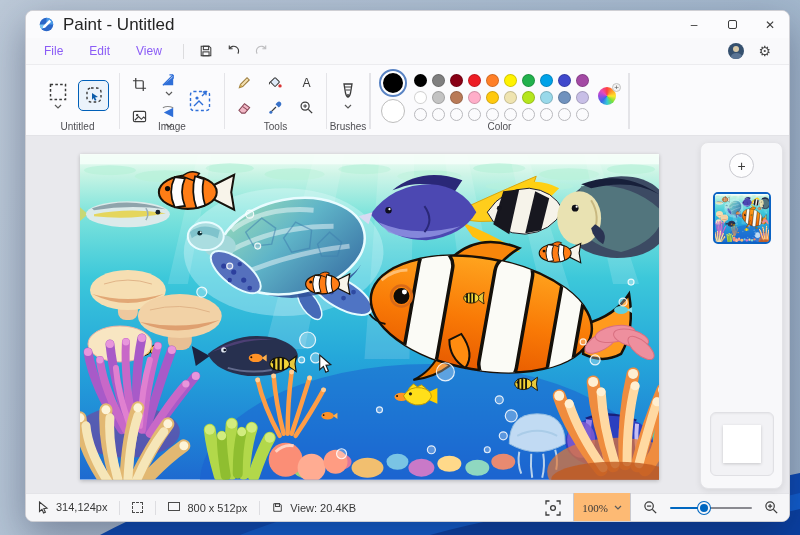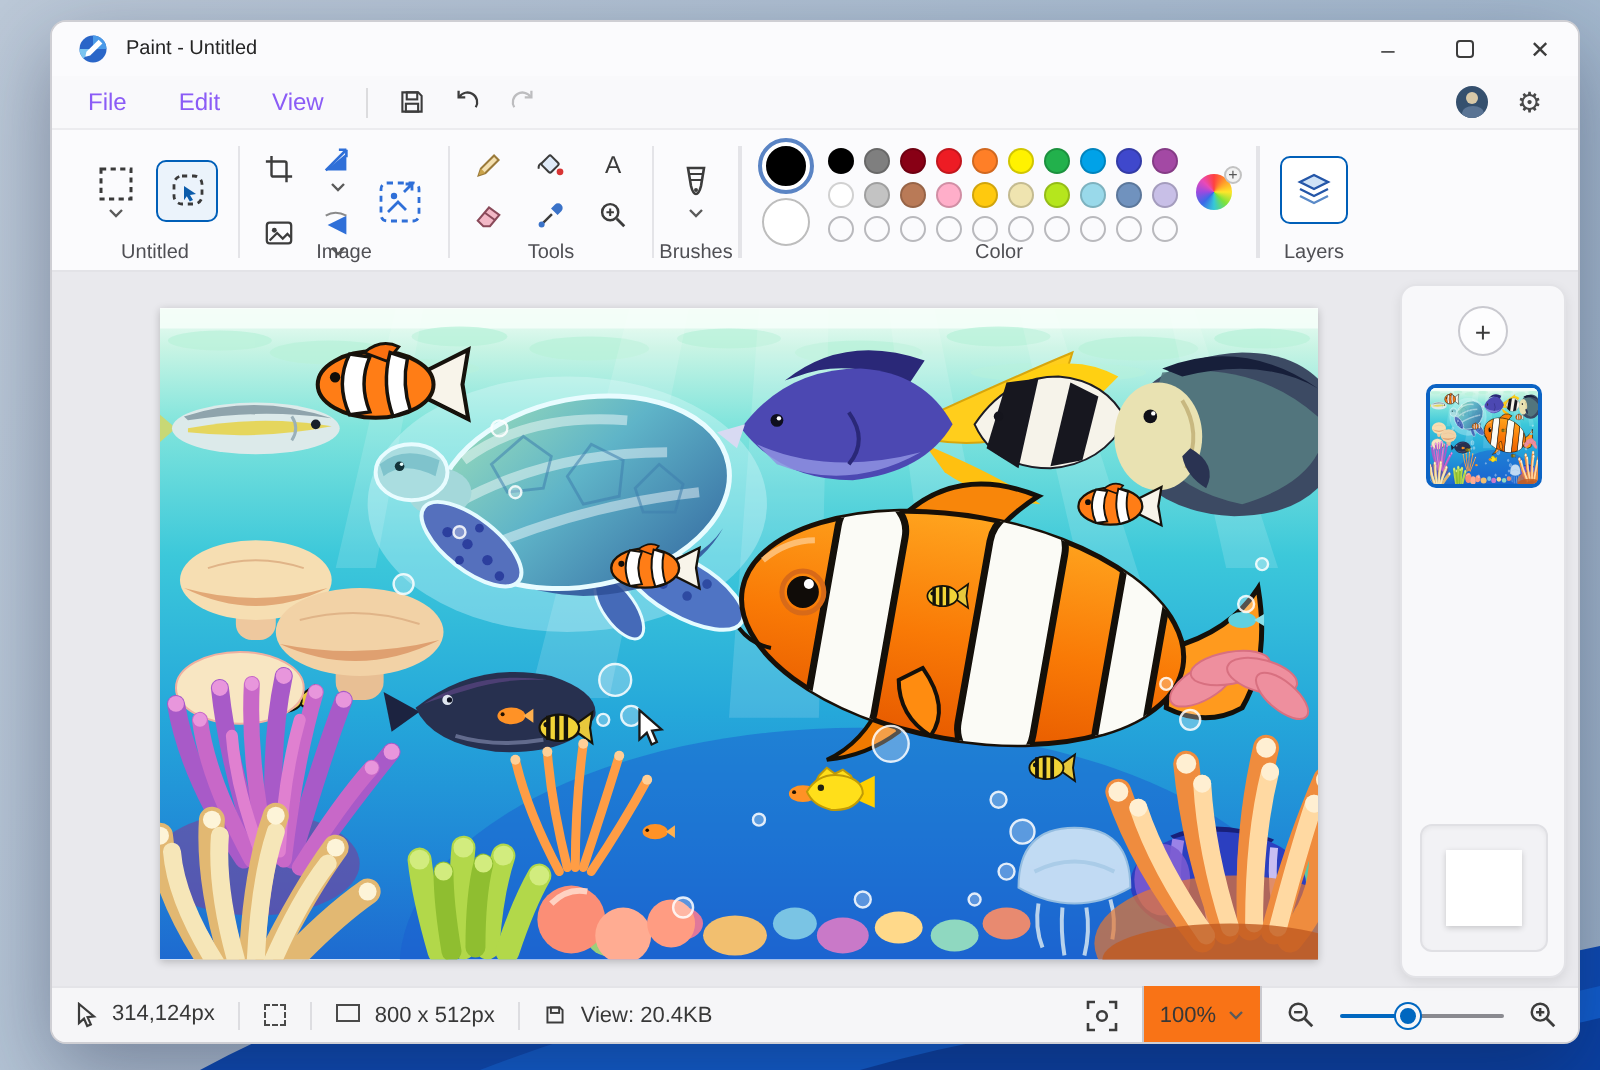--- a/index.html
+++ b/index.html
@@ -14,21 +14,21 @@
   
   .window {
     position:absolute; left:25px; top:10px; width:765px; height:512px;
     background:#f9f9fb; border:1px solid #cfcfd4; border-radius:8px;
     box-shadow:0 14px 42px rgba(20,30,60,.38); overflow:hidden;
     display:flex; flex-direction:column;
   }
   
   .titlebar { height:27px; display:flex; align-items:center; padding-left:13px; background:#fbfbfd; flex:0 0 auto; }
   .app-logo { width:15px; height:15px; margin-right:9px; }
-  .title-text { font-size:10px; color:#242424; }
+  .title-text { font-size:17px; color:#242424; }
   .win-controls { margin-left:auto; display:flex; height:100%; }
   .win-btn { width:38px; display:flex; align-items:center; justify-content:center; color:#3c3c3c; font-size:12px; }
   .maxi-box { width:9px; height:9px; border:1px solid #3c3c3c; border-radius:2px; }
   
   .menubar { height:26px; display:flex; align-items:center; padding:0 10px 0 6px; gap:2px; flex:0 0 auto; }
   .menu-item { padding:3px 12px; border-radius:4px; font-size:12px; color:#8b5cf6; }
   .mb-div { width:1px; height:15px; background:#dcdcde; margin:0 7px; }
   .mb-icon { width:26px; height:20px; display:flex; align-items:center; justify-content:center; border-radius:4px; }
   .menubar-right { margin-left:auto; display:flex; align-items:center; gap:14px; padding-right:8px; }
   .avatar { width:16px; height:16px; border-radius:50%; background:#35506e; position:relative; overflow:hidden; }
@@ -72,21 +72,21 @@
   .add-layer { width:25px; height:25px; border-radius:50%; border:1px solid #c9c9cf; color:#3c3c3c; font-size:14px; display:flex; align-items:center; justify-content:center; background:#fdfdfe; margin-bottom:14px; }
   .layer-thumb { width:58px; height:52px; border:2px solid #0b63c4; border-radius:5px; overflow:hidden; background:#fff; }
   .thumb-art { width:54px; height:48px; display:block; }
   .bg-layer { margin-top:auto; width:64px; height:64px; border:1px solid #e0e0e4; border-radius:6px; background:#f2f2f5; display:flex; align-items:center; justify-content:center; box-shadow:inset 0 1px 2px rgba(0,0,0,.05); }
   .bg-layer-inner { width:38px; height:38px; background:#fff; box-shadow:0 1px 3px rgba(0,0,0,.18); }
   
   .statusbar { height:28px; flex:0 0 auto; background:#f6f6f8; border-top:1px solid #e4e4e8; display:flex; align-items:center; padding:0 10px; font-size:11px; color:#383838; }
   .sb-item { display:flex; gap:7px; padding:0 12px; }
   .sb-div { width:1px; height:14px; background:#dddde1; }
   .sb-right { margin-left:auto; display:flex; align-items:center; gap:12px; }
-  .zoom-box { display:flex; align-items:center; gap:6px; border:1px solid #c9c9cf; border-radius:4px; padding:16px 8px; background:#f97316; }
+  .zoom-box { display:flex; align-items:center; gap:6px; border:1px solid #c9c9cf; border-radius:4px; padding:16px 8px; background:#fdba74;font-family:Liberation Serif, serif; }
   .slider { position:relative; width:82px; height:14px; }
   .slider .track-l { position:absolute; left:0; top:6px; height:2.5px; width:34px; background:#0067c0; border-radius:2px; }
   .slider .track-r { position:absolute; left:34px; right:0; top:6px; height:2.5px; background:#8a8a90; border-radius:2px; }
   .slider .thumb { position:absolute; left:28px; top:1px; width:12px; height:12px; border-radius:50%; background:#0067c0; border:2px solid #f6f6f8; box-shadow:0 0 0 1px #0067c0; }
   .dashed-sq { width:11px; height:11px; border:1px dashed #4a4a4a; }
   .solid-sq { width:12px; height:9px; border:1px solid #4a4a4a; }
   svg.ic { display:block; }
 </style>
 </head>
 <body>
@@ -745,32 +745,20 @@
         </div>
       </div>
       <div class="rib-label">Color</div>
     </div>
 
     <div class="rib-div"></div>
 
 
     <div class="rib-div"></div>
 
-    <div class="rib-group">
-      <div class="rib-row">
-        <div class="active-box" style="width:34px;height:34px;background:#fff">
-          <svg class="ic" width="20" height="20" viewBox="0 0 20 20">
-            <path d="M10 2.5 L17 6 L10 9.5 L3 6 z" fill="#cfe2f6" stroke="#2456a8" stroke-width="1.2"></path>
-            <path d="M3 9.5 L10 13 L17 9.5" fill="none" stroke="#2456a8" stroke-width="1.2"></path>
-            <path d="M3 13 L10 16.5 L17 13" fill="none" stroke="#5a8ac8" stroke-width="1.2"></path>
-          </svg>
-        </div>
-      </div>
-      <div class="rib-label">Layers</div>
-    </div>
   </div>
 
   <div class="workspace">
     <div class="canvas-holder">
       <svg class="canvas-art" viewBox="0 0 580 326">
         <use href="#reef-scene" width="580" height="326"></use>
       </svg>
       <svg class="cursor" width="15" height="21" viewBox="0 0 14 20">
         <path d="M1.5 1 L1.5 15 L5 11.8 L7.3 17.4 L9.8 16.2 L7.5 10.8 L12 10.2 z" fill="#fff" stroke="#1a1a1a" stroke-width="1.1"></path>
       </svg>

